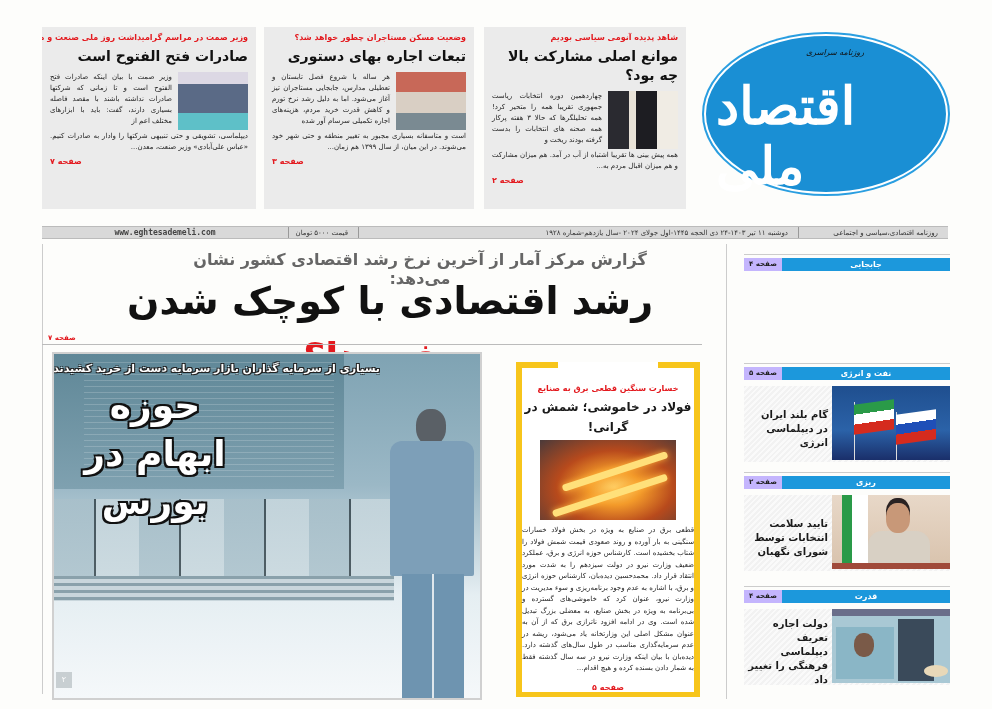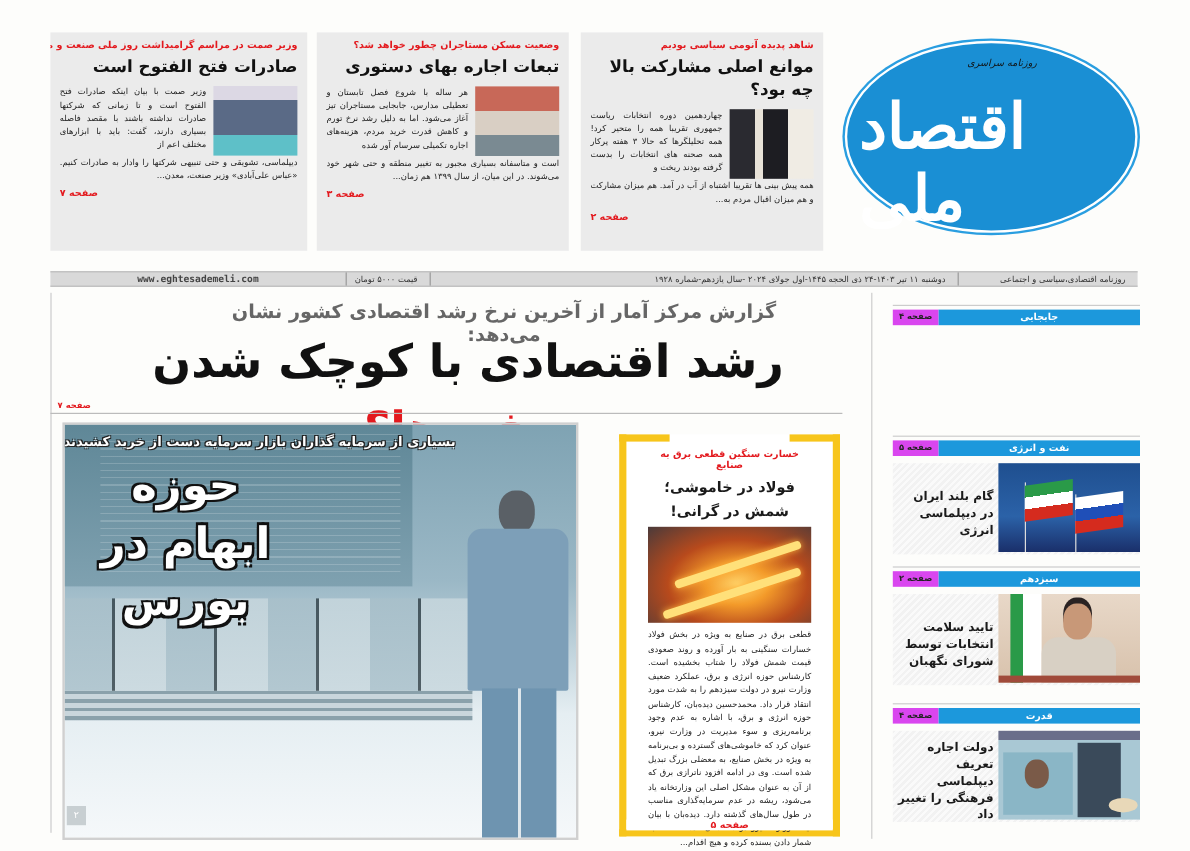--- a/index.html
+++ b/index.html
@@ -67,34 +67,34 @@
   .bigphoto .man .legs { position: absolute; left: 16px; top: 165px; width: 62px; height: 128px; background: linear-gradient(90deg,#6e94b0 0 48%, #dfe7ec 48% 52%, #6e94b0 52%); }
   .bigphoto .kicker { position: absolute; right: 100px; top: 8px; font-size: 11px; font-weight: bold; color: #fff; text-shadow: 1px 1px 0 #222, -1px -1px 0 #222, 1px -1px 0 #222, -1px 1px 0 #222; white-space: nowrap; }
   .bigphoto .title { position: absolute; left: 6px; top: 28px; width: 190px; font-size: 36px; font-weight: bold; line-height: 48px; color: #fff; text-align: center;
     text-shadow: 2px 2px 0 #111, -2px -2px 0 #111, 2px -2px 0 #111, -2px 2px 0 #111; }
   .bigphoto .pagebadge { position: absolute; left: 2px; bottom: 10px; width: 16px; height: 16px; background: #c8cfd2; color: #fff; font-size: 8px; text-align: center; line-height: 16px; }
 
   
   .ybox { position: absolute; left: 516px; top: 362px; width: 184px; height: 335px; border: 6px solid #f7c51b; border-top: none; background: #fff; }
   .ybox .topl { position: absolute; top: 0; left: -6px; width: 42px; height: 6px; background: #f7c51b; }
   .ybox .topr { position: absolute; top: 0; right: -6px; width: 42px; height: 6px; background: #f7c51b; }
-  .ybox .inner { position: absolute; left: 0; top: 12px; right: 0; padding: 0 18px; }
+  .ybox .inner { position: absolute; left: 0; top: 22px; right: 0; padding: 0 0; }
   .ybox .kicker { color: #e3191e; font-size: 8px; font-weight: bold; text-align: center; }
   .ybox .title { font-size: 12px; font-weight: bold; text-align: center; line-height: 20px; margin-top: 4px; }
   .ybox .photo { margin: 3px auto 0; width: 136px; height: 80px;
     background: radial-gradient(ellipse at 55% 60%, #ffd36a 0%, #f39a2a 25%, #b84a1c 55%, #4a3a3a 100%); position: relative; overflow: hidden; }
   .ybox .photo .bar { position: absolute; height: 7px; background: #ffe07a; transform: rotate(-18deg); border-radius: 3px; box-shadow: 0 0 6px #ffb13a; }
   .ybox .text { font-size: 7px; line-height: 11.5px; text-align: justify; margin-top: 5px; color: #222; }
   .ybox .pageref { position: absolute; bottom: -1px; left: 0; right: 0; text-align: center; color: #e3191e; font-size: 8px; font-weight: bold; background: #fff; }
 
   
   .side-divider { position: absolute; left: 726px; top: 244px; width: 1px; height: 455px; background: #ccc; }
   .sect { position: absolute; left: 744px; width: 206px; }
   .sect .hdr { height: 13px; display: flex; flex-direction: row-reverse; }
-  .sect .hdr .pg { width: 38px; background: #d946ef; font-size: 7px; text-align: center; line-height: 13px; color: #222; font-weight: bold; }
+  .sect .hdr .pg { width: 38px; background: #c4b5fd; font-size: 7px; text-align: center; line-height: 13px; color: #222; font-weight: bold; }
   .sect .hdr .cat { flex: 1; background: #1c98dc; color: #fff; font-size: 8px; text-align: center; line-height: 13px; font-weight: bold; }
   .sect .row { display: flex; flex-direction: row; margin-top: 6px; height: 76px;
     background: repeating-linear-gradient(135deg, #f2f2f2 0 2px, #fafafa 2px 4px); }
   .sect .img { width: 118px; height: 74px; flex: none; position: relative; overflow: hidden; }
   .sect .cap { flex: 1; font-size: 10px; font-weight: bold; line-height: 14px; text-align: right; padding: 10px 4px 0 4px; display: flex; align-items: center; }
   .sect .topline { height: 1px; background: #ccc; margin-bottom: 3px; }
 
   .img-woman { background: linear-gradient(180deg, #f1ede4, #ece6dc); }
   .img-woman .face { position: absolute; left: 42px; top: 12px; width: 26px; height: 30px; background: #e8c8b2; border-radius: 45%; }
   .img-woman .hair { position: absolute; left: 36px; top: 6px; width: 38px; height: 40px; background: #2a2222; border-radius: 50% 50% 30% 30%; }
@@ -233,21 +233,21 @@
           <div class="f2"></div>
         </div>
       <div class="cap">گام بلند ایران در دیپلماسی انرژی</div>
     </div>
   </div>
 
   <div class="sect" style="top:472px;">
     <div class="topline"></div>
     <div class="hdr">
       <div class="pg">صفحه ۲</div>
-      <div class="cat">سیزدهم</div>
+      <div class="cat">ریزی</div>
     </div>
     <div class="row">
       <div class="img img-speaker">
           <div class="flag"></div>
           <div class="suit"></div>
           <div class="head"></div>
           <div class="desk"></div>
         </div>
       <div class="cap">تایید سلامت انتخابات توسط شورای نگهبان</div>
     </div>

